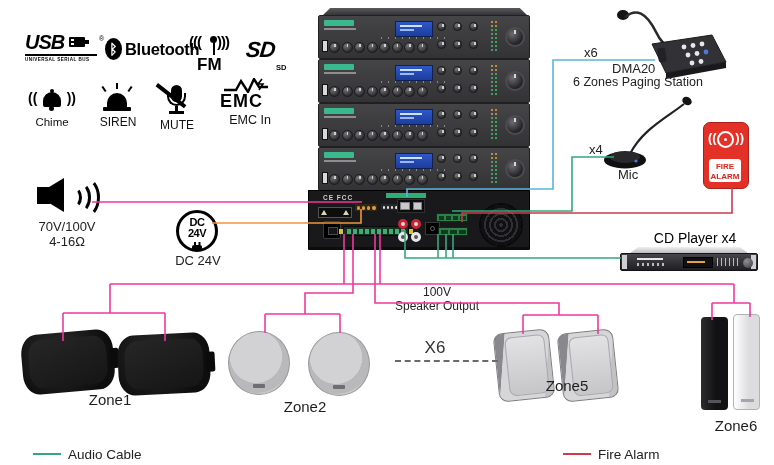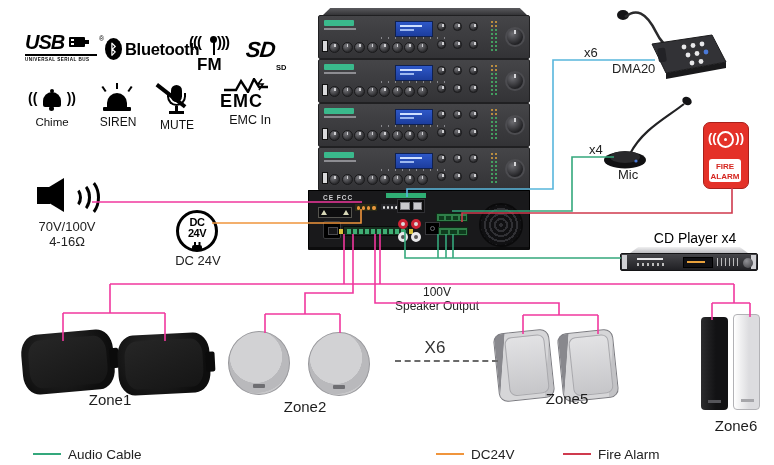--- a/index.html
+++ b/index.html
@@ -513,20 +513,21 @@
     <circle cx="110" cy="40" r="2.4" fill="#e8e8ea"></circle>
     <circle cx="96" cy="51" r="2.4" fill="#e8e8ea"></circle>
       <circle cx="105" cy="49.5" r="2.4" fill="#e8e8ea"></circle>
     <circle cx="114" cy="48" r="2.4" fill="#4a79d8"></circle>
     <circle cx="100" cy="59" r="2.4" fill="#e8e8ea"></circle>
       <circle cx="109" cy="57.5" r="2.4" fill="#e8e8ea"></circle>
     <rect x="66" y="44" width="8" height="14" rx="2" transform="rotate(-8 70 51)" fill="#222226"></rect>
   </svg>
   <div class="abs lbl-13" style="left:584px;top:45px;z-index:12;">x6</div>
   <div class="abs lbl-13" style="left:612px;top:61px;z-index:12;">DMA20</div>
+  <div class="abs ctr" style="left:556px;top:75px;width:164px;font-size:12.5px;color:#222;z-index:12;">6 Zones Paging Station</div>
 
   <svg class="abs" style="left:594px;top:92px;width:104px;height:80px;z-index:10;" viewBox="0 0 104 80">
     <ellipse cx="93" cy="9" rx="5" ry="4" transform="rotate(35 93 9)" fill="#141416"></ellipse>
     <path d="M90,12 C72,26 48,38 36,62" fill="none" stroke="#222224" stroke-width="2.2"></path>
     <ellipse cx="31" cy="68" rx="21" ry="8.5" fill="#101012"></ellipse>
     <ellipse cx="31" cy="65" rx="15" ry="6" fill="#29292c"></ellipse>
     <circle cx="42" cy="69" r="1.6" fill="#4a79d8"></circle>
   </svg>
   <div class="abs lbl-13" style="left:589px;top:142px;z-index:12;">x4</div>
   <div class="abs lbl-13" style="left:618px;top:167px;z-index:12;">Mic</div>
@@ -563,34 +564,30 @@
   <div class="z1sp" style="left:22px;top:332px;transform:rotate(-5deg);"></div>
   <div class="z1sp" style="left:118px;top:334px;transform:rotate(-3deg);"></div>
   <div class="zone-label" style="left:60px;top:391px;">Zone1</div>
 
   <div class="z2sp" style="left:228px;top:331px;"></div>
   <div class="z2sp" style="left:308px;top:332px;"></div>
   <div class="zone-label" style="left:255px;top:398px;">Zone2</div>
 
   <div class="z5sp" style="left:496px;top:331px;transform:rotate(-6deg);"></div>
   <div class="z5sp" style="left:560px;top:331px;transform:rotate(-6deg);"></div>
-  <div class="zone-label" style="left:517px;top:390px;">Zone5</div>
+  <div class="zone-label" style="left:517px;top:377px;">Zone5</div>
 
   <div class="z6blk"></div>
   <div class="z6wht"></div>
   <div class="zone-label" style="left:686px;top:417px;">Zone6</div>
 
   <div id="legend">
       <div class="lg-item" style="left: 33px;">
         <span class="lg-line" style="background: rgb(52, 168, 124);"></span>
         <span class="lg-text">Audio Cable</span>
       </div>
-      <div class="lg-item" style="left: 436px;">
-        <span class="lg-line" style="background: rgb(240, 149, 60);"></span>
-        <span class="lg-text">DC24V</span>
-      </div>
       <div class="lg-item" style="left: 563px;">
         <span class="lg-line" style="background: rgb(207, 58, 78);"></span>
         <span class="lg-text">Fire Alarm</span>
       </div>
     </div>
 
 </div>
 
 </body></html>

